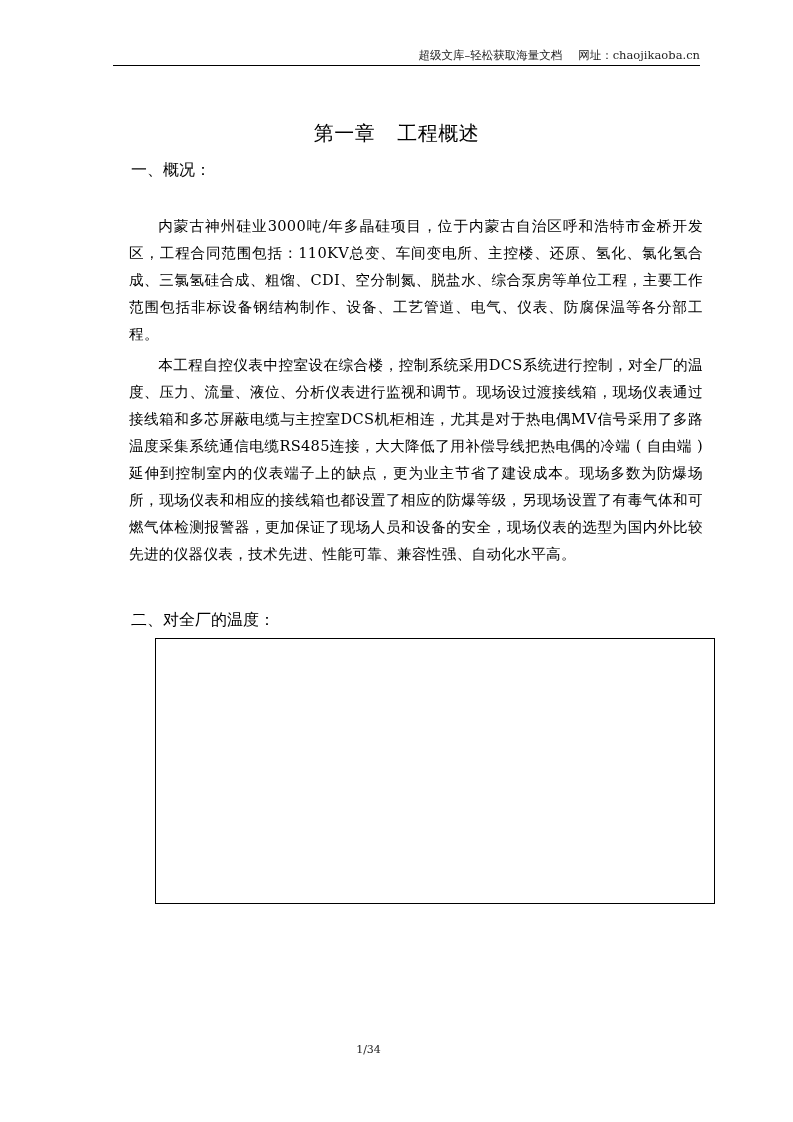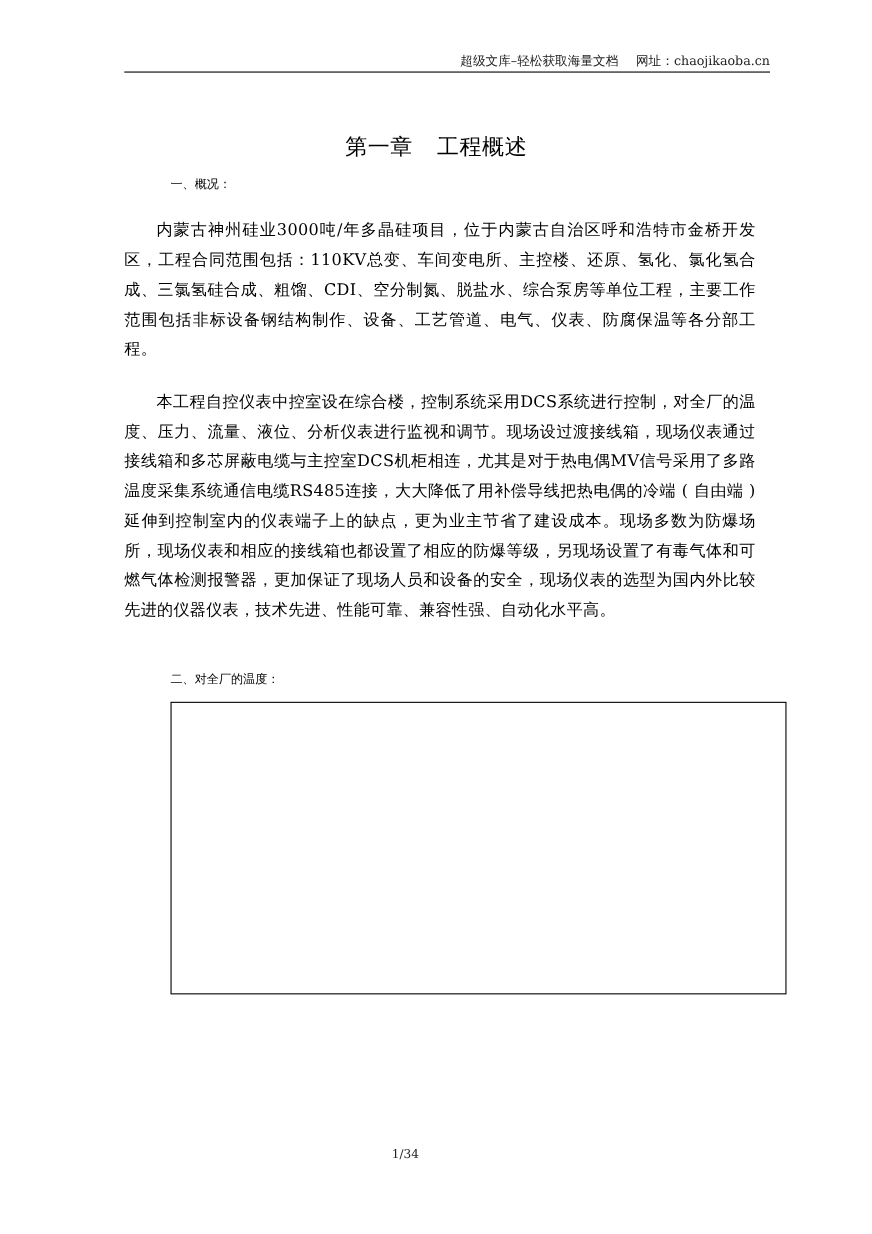--- a/index.html
+++ b/index.html
@@ -5,24 +5,24 @@
   html, body { margin:0; padding:0; background:#ffffff; }
   body { width:793px; height:1122px; position:relative; overflow:hidden;
          font-family:"DejaVu Serif", "Liberation Serif", serif; color:#000; }
   .header-text { position:absolute; top:48px; right:93px; font-size:11.5px; color:#222;
                  font-family:"DejaVu Serif","Liberation Serif",serif; white-space:nowrap;text-align:center; }
   .header-text .gap { display:inline-block; width:16px; }
   .header-rule { position:absolute; top:65px; left:113px; width:587px; height:1px; background:#000; }
   .title { position:absolute; top:120px; left:0; width:793px; text-align:center;
            font-family:"DejaVu Sans","Liberation Sans",sans-serif; font-size:20px; letter-spacing:0.5px; }
   .title .sp { display:inline-block; width:22px; }
-  .section { position:absolute; left:155px; font-family:"DejaVu Sans","Liberation Sans",sans-serif;
-             font-size:11px; }
+  .section { position:absolute; left:131px; font-family:"DejaVu Sans","Liberation Sans",sans-serif;
+             font-size:16px; }
   .para { position:absolute; left:113px; width:574px; font-size:14.6px; line-height:27px;
-          text-align:justify; text-indent:2em; margin:0; letter-spacing:0.3px; }
+          text-align:justify; text-indent:2em; margin:16px; letter-spacing:0.3px; }
   .qty-box { position:absolute; left:155px; top:638px; width:560px; height:266px;
              border:1.5px solid #000; box-sizing:border-box; }
   .page-num { position:absolute; top:1043px; left:0; width:737px; text-align:center;
               font-size:11px; color:#222; }
 </style>
 </head>
 <body>
 
 <div class="header-text">
   <span>超级文库–轻松获取海量文档</span><span class="gap"></span><span>网址：</span><span>chaojikaoba.cn</span>
@@ -30,19 +30,19 @@
 <div class="header-rule"></div>
 
 <div class="title">
   <span>第一章</span><span class="sp"></span><span>工程概述</span>
 </div>
 
 <div class="section" style="top:160px;">一、概况：</div>
 
 <p class="para" style="top:196px;">内蒙古神州硅业3000吨/年多晶硅项目，位于内蒙古自治区呼和浩特市金桥开发区，工程合同范围包括：110KV总变、车间变电所、主控楼、还原、氢化、氯化氢合成、三氯氢硅合成、粗馏、CDI、空分制氮、脱盐水、综合泵房等单位工程，主要工作范围包括非标设备钢结构制作、设备、工艺管道、电气、仪表、防腐保温等各分部工程。</p>
 
-<p class="para" style="top:352px;">本工程自控仪表中控室设在综合楼，控制系统采用DCS系统进行控制，对全厂的温度、压力、流量、液位、分析仪表进行监视和调节。现场设过渡接线箱，现场仪表通过接线箱和多芯屏蔽电缆与主控室DCS机柜相连，尤其是对于热电偶MV信号采用了多路温度采集系统通信电缆RS485连接，大大降低了用补偿导线把热电偶的冷端 ( 自由端 ) 延伸到控制室内的仪表端子上的缺点，更为业主节省了建设成本。现场多数为防爆场所，现场仪表和相应的接线箱也都设置了相应的防爆等级，另现场设置了有毒气体和可燃气体检测报警器，更加保证了现场人员和设备的安全，现场仪表的选型为国内外比较先进的仪器仪表，技术先进、性能可靠、兼容性强、自动化水平高。</p>
+<p class="para" style="top:335px;">本工程自控仪表中控室设在综合楼，控制系统采用DCS系统进行控制，对全厂的温度、压力、流量、液位、分析仪表进行监视和调节。现场设过渡接线箱，现场仪表通过接线箱和多芯屏蔽电缆与主控室DCS机柜相连，尤其是对于热电偶MV信号采用了多路温度采集系统通信电缆RS485连接，大大降低了用补偿导线把热电偶的冷端 ( 自由端 ) 延伸到控制室内的仪表端子上的缺点，更为业主节省了建设成本。现场多数为防爆场所，现场仪表和相应的接线箱也都设置了相应的防爆等级，另现场设置了有毒气体和可燃气体检测报警器，更加保证了现场人员和设备的安全，现场仪表的选型为国内外比较先进的仪器仪表，技术先进、性能可靠、兼容性强、自动化水平高。</p>
 
 <div class="section" style="top:610px;">二、对全厂的温度：</div>
 
 <div class="qty-box"></div>
 
 <div class="page-num">1/34</div>
 
 </body></html>

